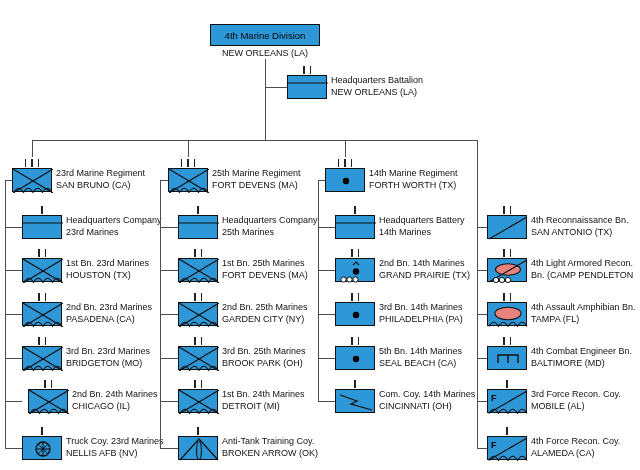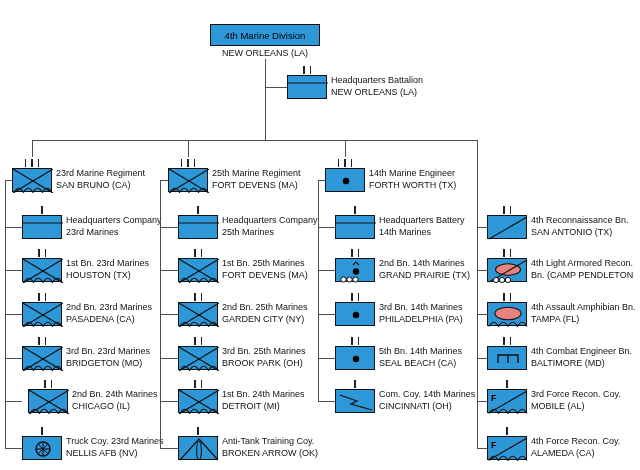--- a/index.html
+++ b/index.html
@@ -287,21 +287,21 @@
           <div class="tick"></div>
           <div class="tick"></div>
           <div class="tick"></div>
         </div>
         <div class="ubox">
           <svg width="40" height="24" viewBox="0 0 40 24">
             <circle cx="20" cy="12" r="3.2" fill="#000"></circle>
           </svg>
         </div>
         <div class="ulabel">
-          <div>14th Marine Engineer</div>
+          <div>14th Marine Regiment</div>
           <div>FORTH WORTH (TX)</div>
         </div>
       </div>
       <div class="unit" style="left: 335px; top: 215px;">
         <div class="ticks">
           <div class="tick"></div>
         </div>
         <div class="ubox">
           <svg width="40" height="24" viewBox="0 0 40 24">
             <line x1="0" y1="7" x2="40" y2="7" stroke="#111" stroke-width="1.2"></line>

